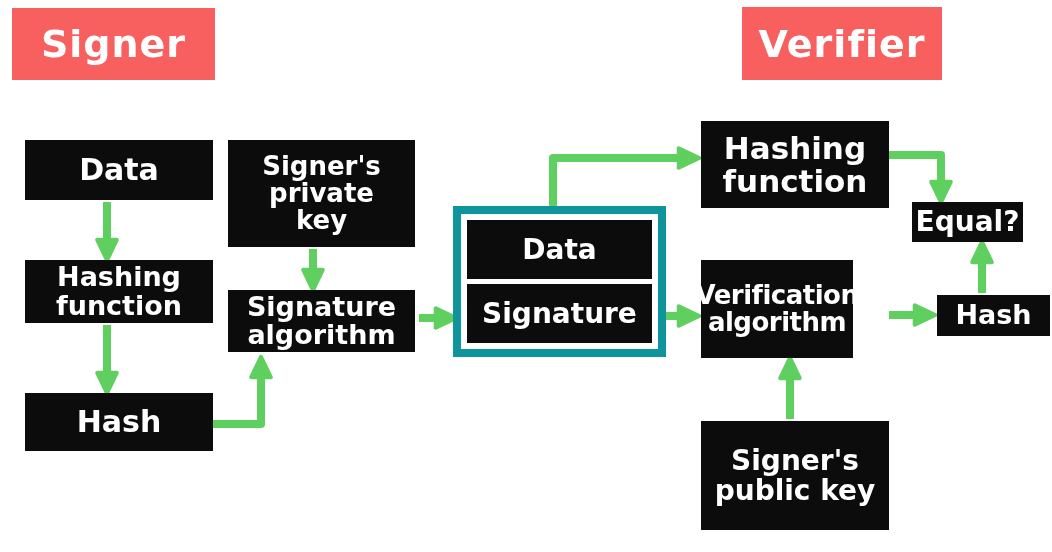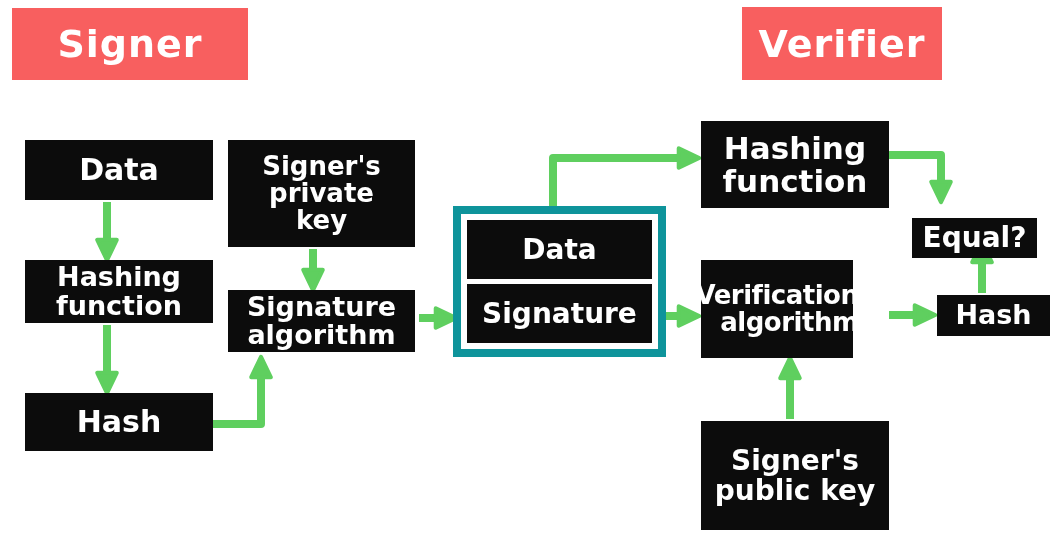--- a/index.html
+++ b/index.html
@@ -93,21 +93,21 @@
     <polyline points="313,249 313,280" marker-end="url(#ah)"></polyline>
     <polyline points="419,318 446,318" marker-end="url(#ah)"></polyline>
     <polyline points="553,212 553,158 689,158" marker-end="url(#ah)"></polyline>
     <polyline points="655,316 689,316" marker-end="url(#ah)"></polyline>
     <polyline points="889,155 941,155 941,192" marker-end="url(#ah)"></polyline>
     <polyline points="889,315 925,315" marker-end="url(#ah)"></polyline>
     <polyline points="982,293 982,252" marker-end="url(#ah)"></polyline>
     <polyline points="790,419 790,368" marker-end="url(#ah)"></polyline>
   </svg>
 
-  <div class="banner" style="left:12px; top:8px; width:236px; height:72px; font-size:38px;">
+  <div class="banner" style="left:12px; top:8px; width:203px; height:72px; font-size:38px;">
     <span>Signer</span>
   </div>
   <div class="banner" style="left:742px; top:7px; width:200px; height:73px; font-size:38px;">
     <span>Verifier</span>
   </div>
 
   <div class="node" style="left:25px; top:140px; width:188px; height:60px; font-size:30px;">
     <span>Data</span>
   </div>
   <div class="node" style="left:228px; top:140px; width:187px; height:107px; font-size:26px;">
@@ -133,25 +133,25 @@
     </div>
     <div class="pnode" style="font-size:28px;">
       <span>Signature</span>
     </div>
   </div>
 
   <div class="node" style="left:701px; top:121px; width:188px; height:87px; font-size:31px;">
     <span>Hashing
 function</span>
   </div>
-  <div class="node" style="left:701px; top:260px; width:152px; height:98px; font-size:26px; letter-spacing:-0.5px;text-align:right;">
+  <div class="node" style="left:701px; top:260px; width:152px; height:98px; font-size:26px; letter-spacing:-0.5px;">
     <span>Verification
 algorithm</span>
   </div>
-  <div class="node" style="left:912px; top:218px; width:125px; height:40px; font-size:28px;">
+  <div class="node" style="left:912px; top:202px; width:111px; height:40px; font-size:28px;">
     <span>Equal?</span>
   </div>
   <div class="node" style="left:937px; top:295px; width:113px; height:41px; font-size:27px;">
     <span>Hash</span>
   </div>
   <div class="node" style="left:701px; top:421px; width:188px; height:109px; font-size:28px;">
     <span>Signer's
 public key</span>
   </div>
 

